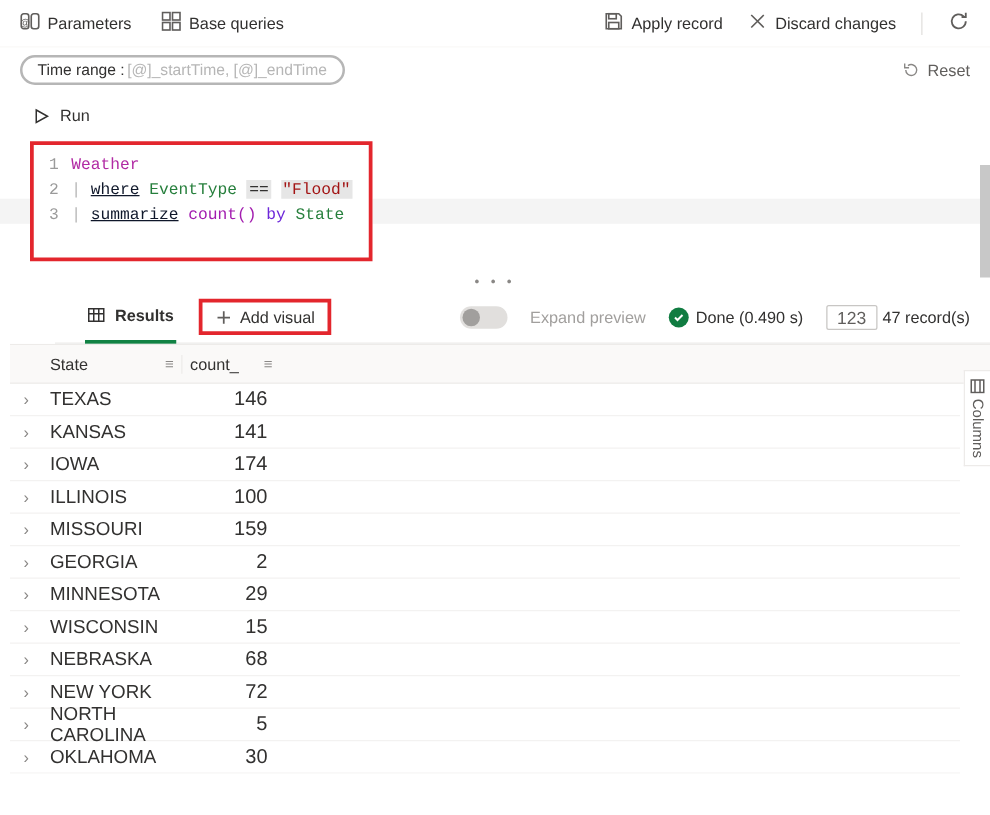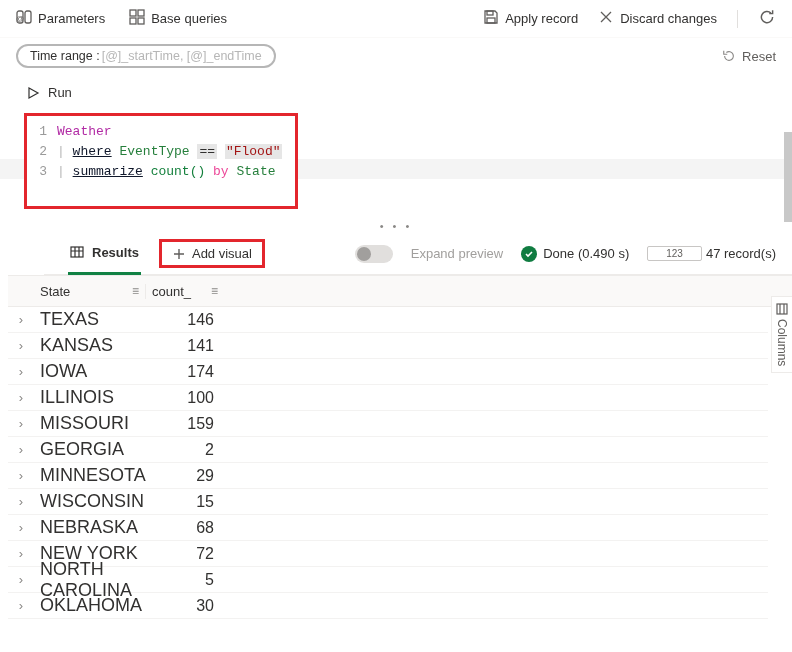--- a/index.html
+++ b/index.html
@@ -76,22 +76,22 @@
       padding: 6px 6px 24px 0;
       width: 274px;
       background: #fff;
       position: relative;
     }
     .code-line { display: flex; font-family: "Consolas","Courier New",monospace; font-size: 13px; line-height: 20px; }
     .gutter { width: 30px; text-align: right; padding-right: 10px; color: #9a9a9a; }
     .code { white-space: pre; }
     .tk-kw { color: #0f172a; text-decoration: underline; }
     .tk-pipe { color: #b6b6b6; }
-    .tk-fn { color: #15803d; text-align: right; }
-    .tk-by { color: #ec4899; }
+    .tk-fn { color: #a21caf; text-align: right; }
+    .tk-by { color: #6d28d9; }
     .tk-str { color: #a31515; background: #e6e6e6; padding: 0 1px; }
     .tk-eq { background: #e6e6e6; padding: 0 2px;}
     .tk-col { color: #267f3c; }
     .tk-tbl { color: #b12aa4; }
     .line3bg { position: absolute; left: 0px; right: -490px; top: 46px; height: 20px; background: #f4f4f4; z-index: -1;}
 
     .right-scroll-ind { position: absolute; right: 0; top: 132px; width: 8px; height: 90px; background: #c8c8c8; }
 
     .ellipsis-drag { text-align: center; color: #8a8886; letter-spacing: 3px; font-size: 11px; padding: 1px 0;}
 
@@ -123,21 +123,21 @@
     }
     .tabs-spacer { flex: 1; }
     .toggle {
       width: 38px; height: 18px; border-radius: 10px; background: #e1dfdd; position: relative;
     }
     .toggle::after { content:""; position:absolute; width:14px;height:14px;border-radius:50%;background:#a19f9d;top:2px;left:2px;}
     .expand-lbl { color: #a19f9d; }
     .status { display: inline-flex; gap: 6px; align-items: center; }
     .status-dot { width: 16px; height: 16px; border-radius: 50%; background: #107c41; display: inline-flex; align-items:center; justify-content:center;}
     .status-dot svg { width:10px;height:10px; }
-    .rec-badge { border:1px solid #c8c6c4; color:#605e5c; font-size:10px; padding:1px 18px; border-radius:2px; margin-right:4px;text-align:right;}
+    .rec-badge { border:1px solid #c8c6c4; color:#605e5c; font-size:14px; padding:1px 8px; border-radius:2px; margin-right:4px;text-align:right;}
 
     .grid-wrap { position: relative; height: 344px; overflow: hidden; margin-left: 8px;}
     .grid-header {
       display: flex;
       border-top: 1px solid #edebe9;
       border-bottom: 1px solid #edebe9;
       background: #faf9f8;
       height: 32px;
       align-items: center;
     }
@@ -146,21 +146,21 @@
     .col-count { width: 78px; padding-left: 6px; display:flex; align-items:center; justify-content:space-between; padding-right:6px;}
     .hamb { color:#8a8886; font-size:12px;}
     .grid-body { height: 312px; overflow-y: auto; overflow-x: hidden; width: 760px;}
     .row {
       display: flex;
       height: 26px;
       align-items: center;
       border-bottom: 1px solid #f3f2f1;
     }
     .row .exp { width: 26px; text-align: center; color: #8a8886; cursor: pointer;}
-    .row .st { width: 112px; padding-left: 6px; font-size: 18px;}
+    .row .st { width: 112px; padding-left: 6px; font-size: 15px;}
     .row .ct { width: 78px; text-align: right; padding-right: 10px; font-size: 16px;}
 
     .columns-tab {
       position: absolute;
       right: 0;
       top: 296px;
       writing-mode: vertical-rl;
       font-size: 12px;
       color: #605e5c;
       border: 1px solid #edebe9;

